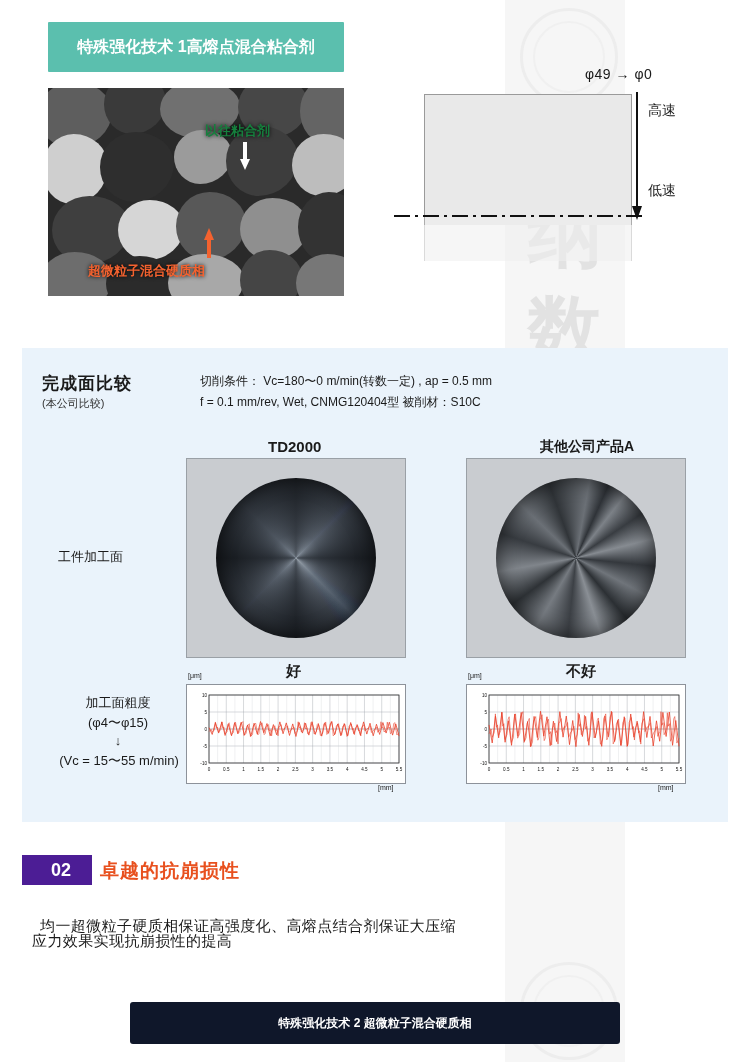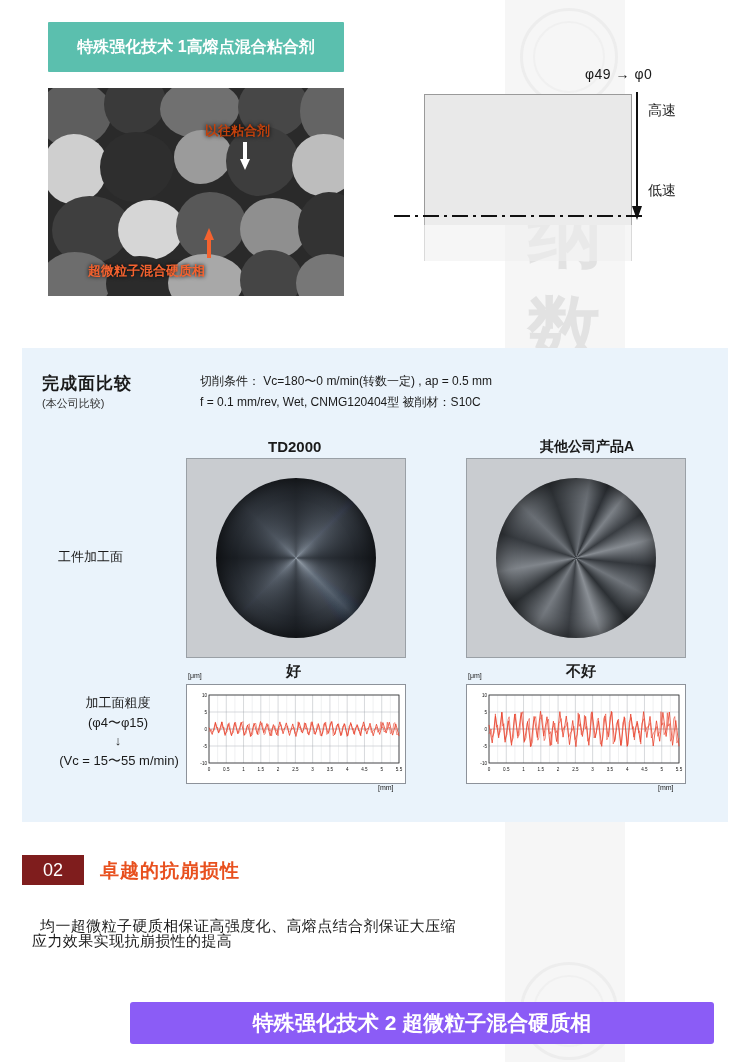--- a/index.html
+++ b/index.html
@@ -38,21 +38,21 @@
   }
   .tech1-banner span{display:block;}
 
   
   .sem-photo{
     position:absolute;left:48px;top:88px;width:296px;height:208px;
     background:#2a2a2a;overflow:hidden;
   }
   .blob{position:absolute;border-radius:48% 52% 55% 45%/50% 45% 55% 50%;}
   .sem-label-top{
-    position:absolute;left:205px;top:122px;color:#c2410c;font-size:13px;font-weight:bold;
+    position:absolute;left:205px;top:122px;color:#15803d;font-size:13px;font-weight:bold;
     text-shadow:0 0 4px #000;
   }
   .arrow-down-white{
     position:absolute;left:240px;top:142px;width:10px;height:28px;
   }
   .sem-label-bottom{
     position:absolute;left:88px;top:262px;color:#f4622f;font-size:13px;font-weight:bold;
     text-shadow:0 0 4px #000;
   }
   .arrow-up-orange{
@@ -134,38 +134,38 @@
     position:absolute;top:684px;width:218px;height:98px;
     background:#fff;border:1px solid #8d929a;
   }
   .graph-box.left{left:186px;}
   .graph-box.right{left:466px;}
   .unit-um{position:absolute;font-size:7px;color:#222;}
   .unit-mm{position:absolute;font-size:7px;color:#222;}
 
   
   .sec-num{
-    position:absolute;left:22px;top:855px;width:62px;height:30px;background:#7f1d1d;
-    color:#fff;font-size:18px;font-weight:normal;display:flex;align-items:center;justify-content:center;
+    position:absolute;left:22px;top:855px;width:62px;height:30px;background:#4c1d95;
+    color:#fff;font-size:18px;font-weight:bold;display:flex;align-items:center;justify-content:center;padding-left:8px;
   }
   .sec-bar{
     position:absolute;left:22px;top:855px;width:706px;height:30px;border-left:4px solid #e8501e;
     box-sizing:border-box;
   }
   .sec-title{
     position:absolute;left:100px;top:858px;font-size:19px;font-weight:bold;color:#e8501e;letter-spacing:1px;
   }
   .body-line1{position:absolute;left:40px;top:902px;font-size:15px;letter-spacing:.4px;margin-top:15px;}
   .body-line2{position:absolute;left:32px;top:932px;font-size:15px;letter-spacing:.4px;}
 
   .tech2-banner{
-    position:absolute;left:130px;top:1002px;width:584px;height:42px;
-    background:#8b5cf6;color:#fff;border-radius:3px;
+    position:absolute;left:130px;top:1002px;width:490px;height:42px;
+    background:#0f172a;color:#fff;border-radius:3px;
     display:flex;align-items:center;justify-content:center;
-    font-size:21px;font-weight:bold;
+    font-size:12px;font-weight:bold;
   }
 </style>
 </head>
 <body>
 
 <div class="watermark-col"></div>
 <div class="wm-ring" style="top:8px"></div>
 <div class="wm-char" style="top:100px">海</div>
 <div class="wm-char" style="top:196px">纳</div>
 <div class="wm-char" style="top:292px">数</div>

